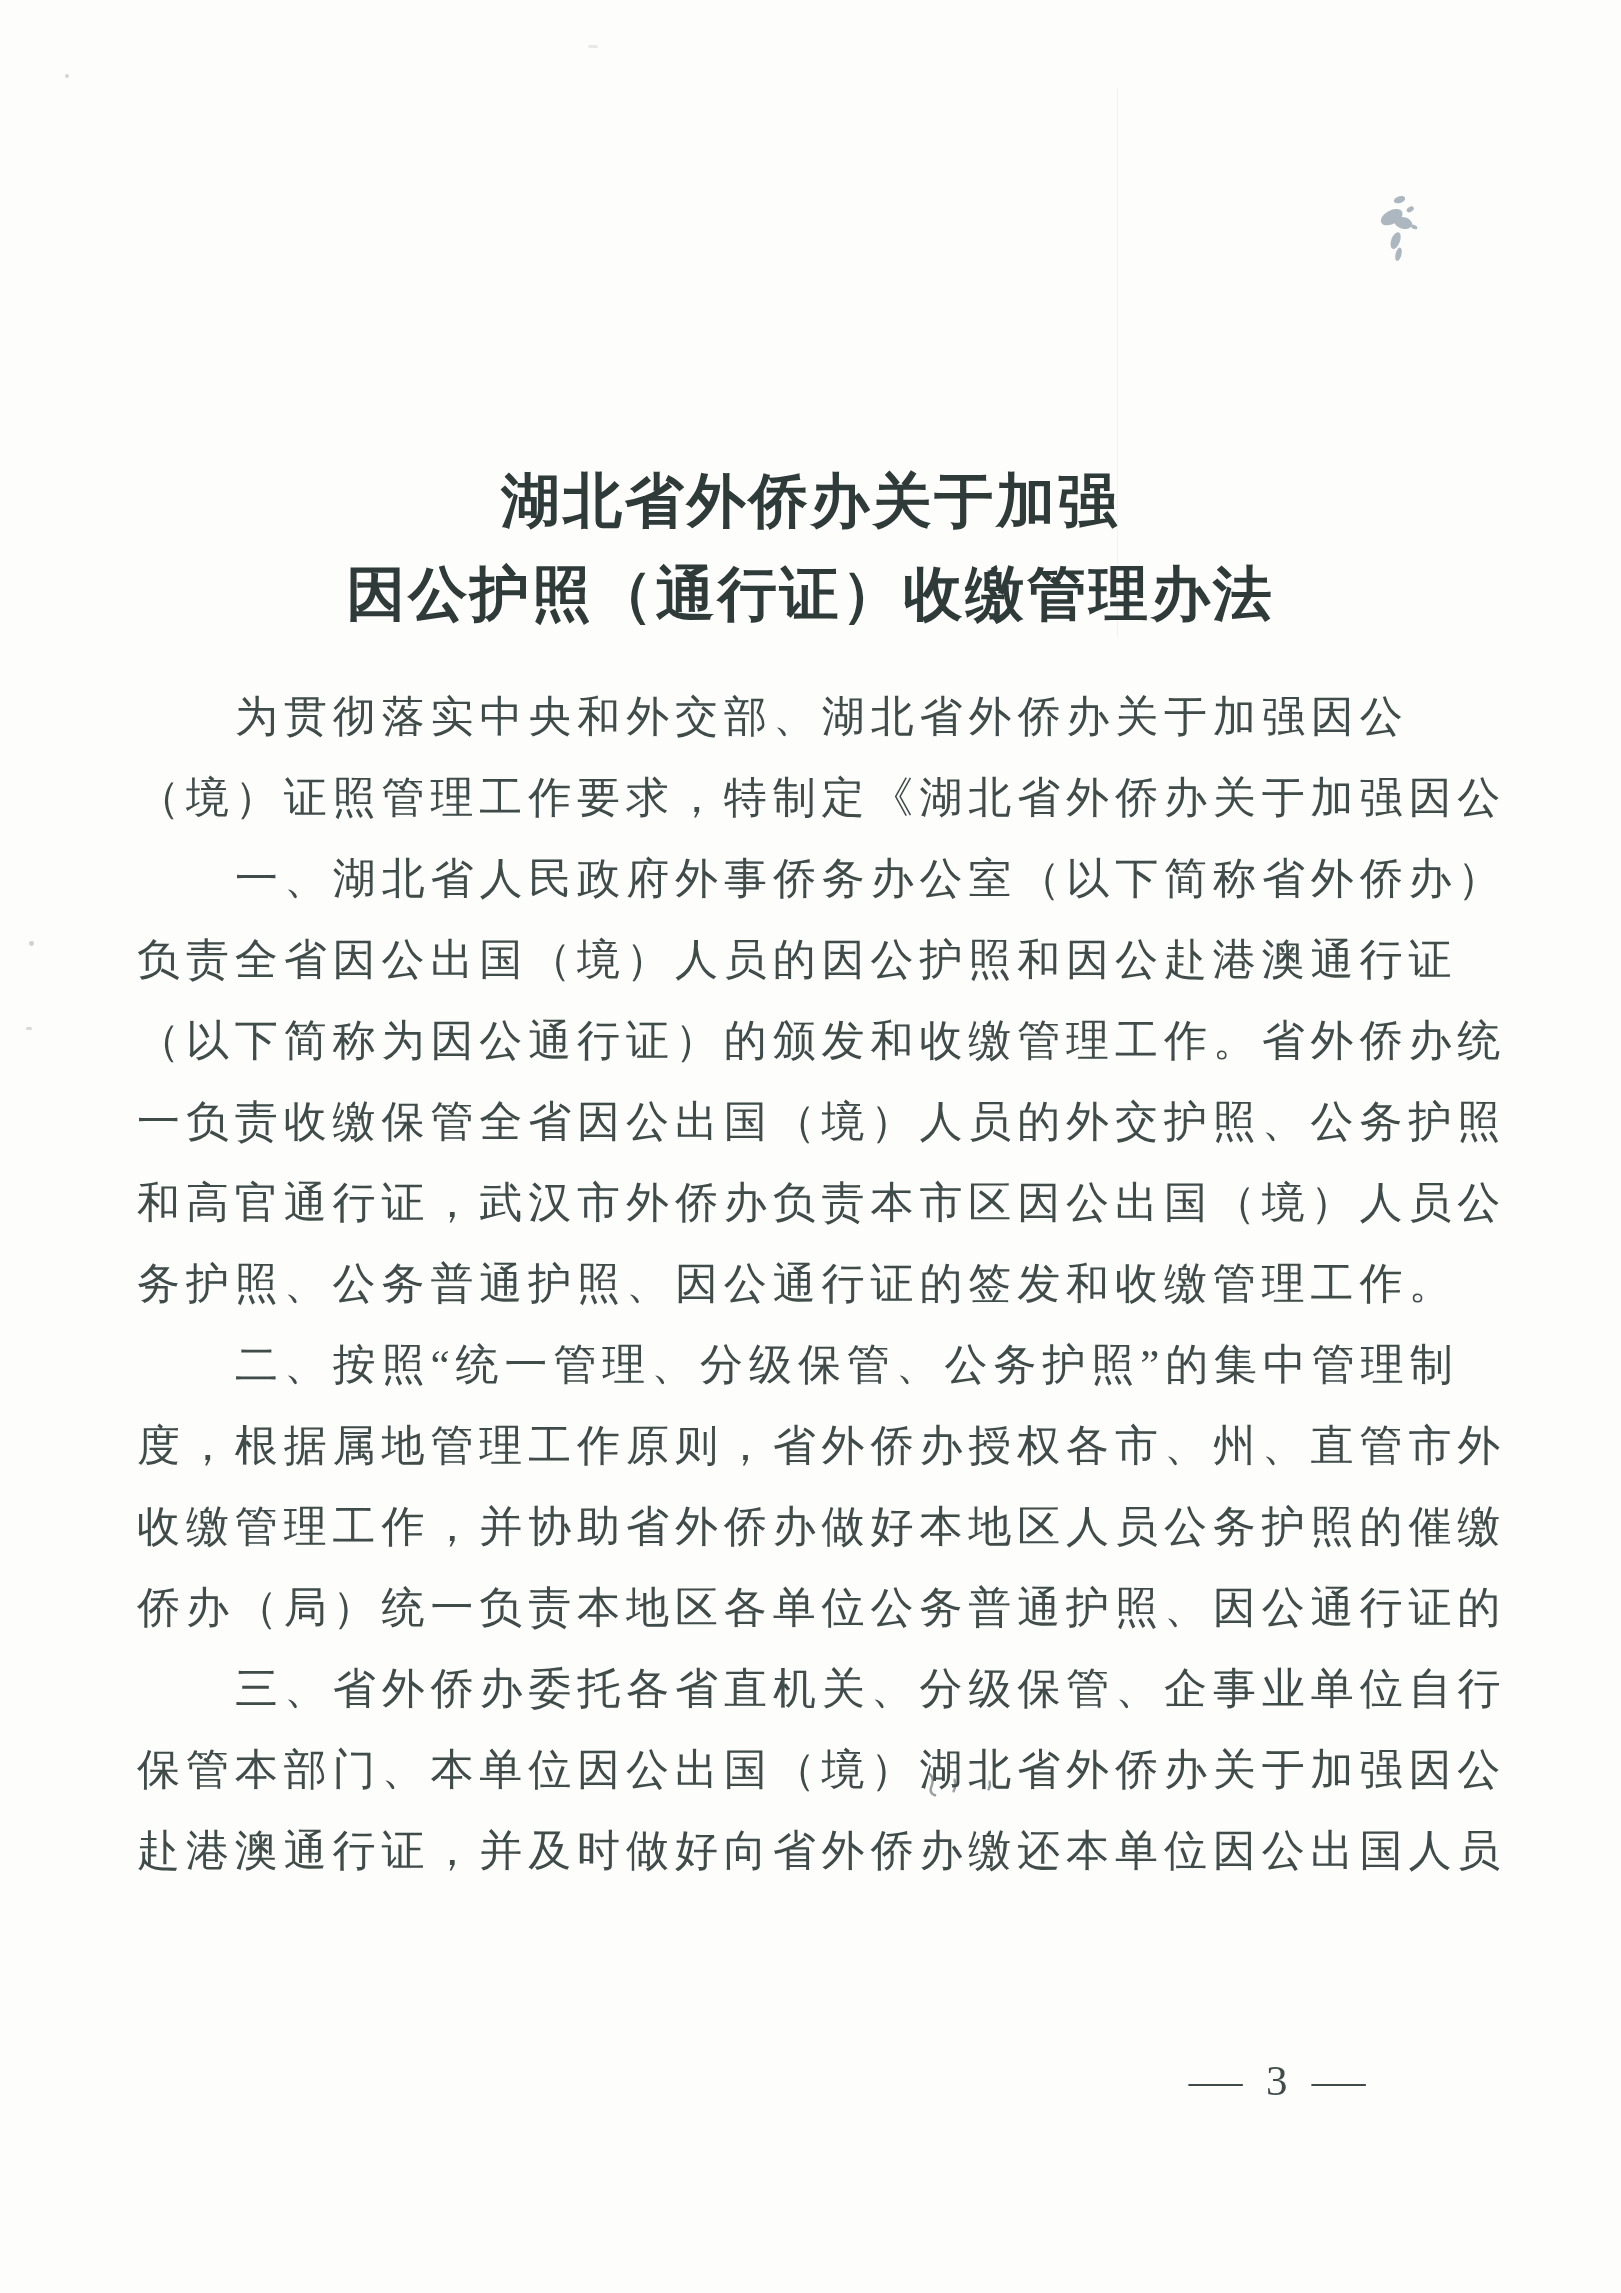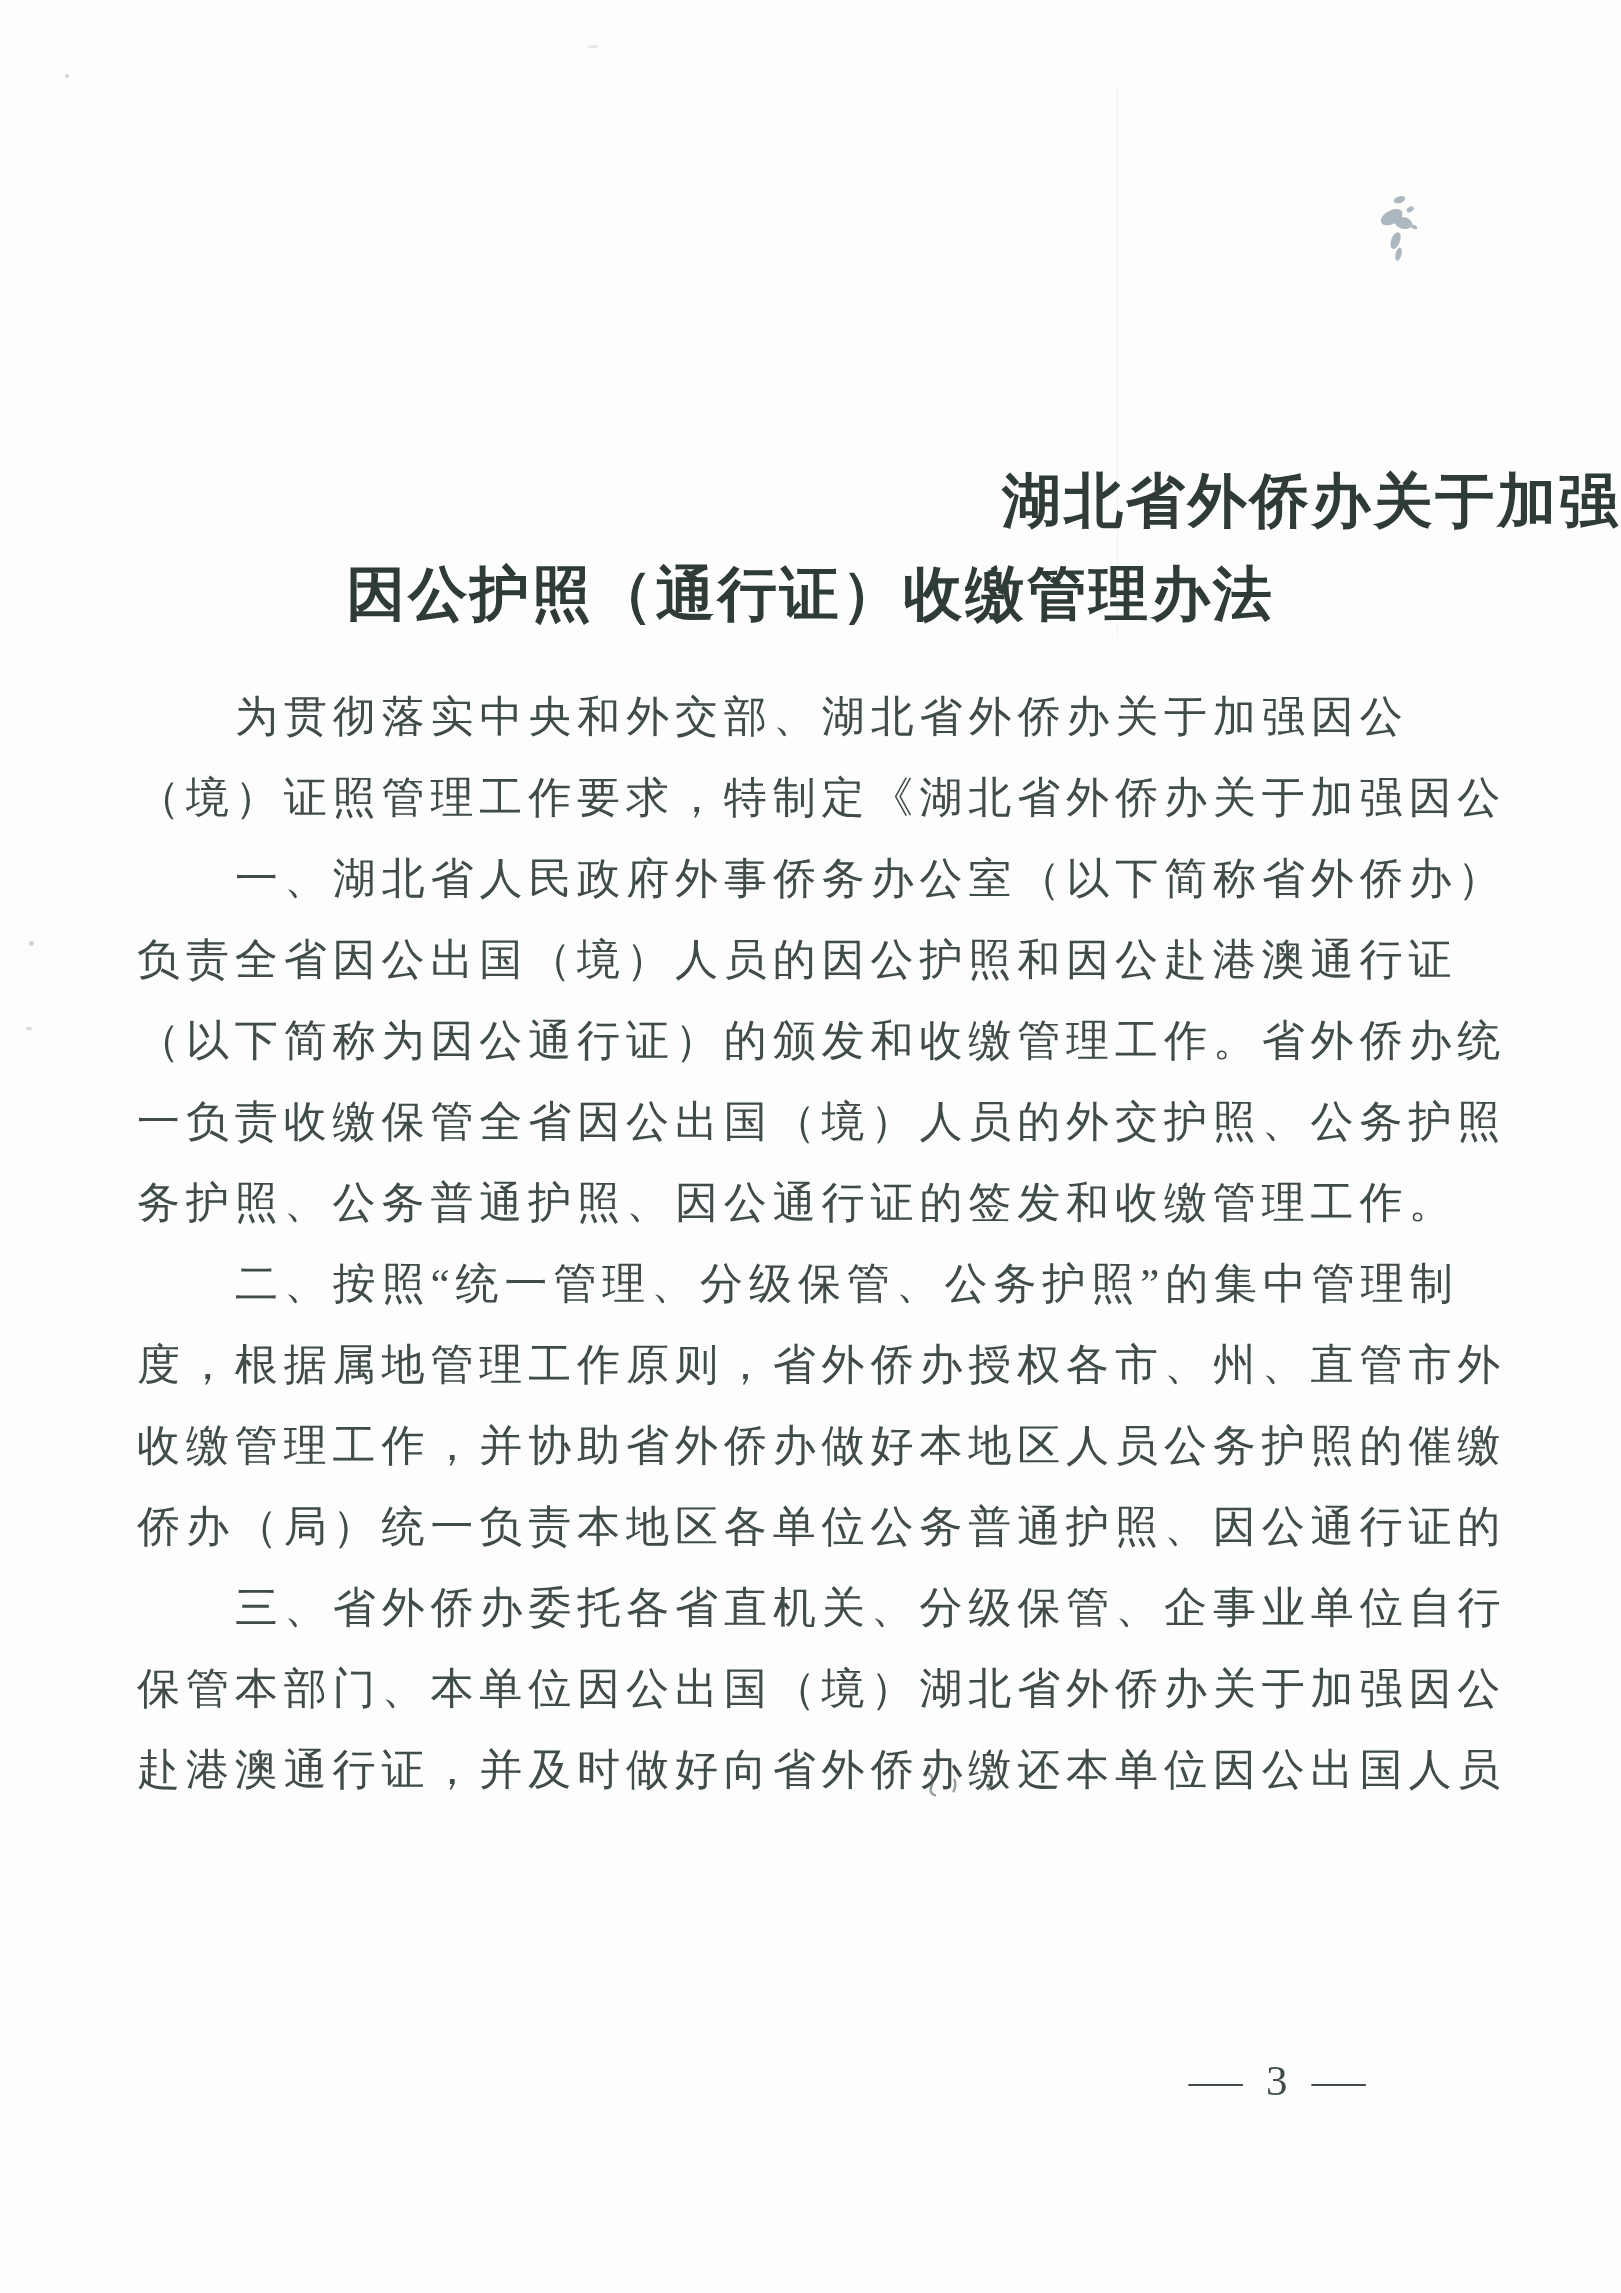--- a/index.html
+++ b/index.html
@@ -37,21 +37,21 @@
   .title-line {
     position: absolute;
     left: 0; width: 100%;
     text-align: center;
     font-weight: bold;
     color: #2f3b39;
     font-size: 59px;
     line-height: 1;
     letter-spacing: 2.9px;
   }
-  .title-line.t1 { top: 472px; text-align: right; }
+  .title-line.t1 { top: 472px; }
   .title-line.t2 { top: 565px; }
 
   .doc-body {
     position: absolute;
     left: 137px; top: 676px;
     width: 1362px;
   }
   .doc-body p {
     height: 81px;
     line-height: 81px;
@@ -111,20 +111,21 @@
   <h1 class="title-line t1">湖北省外侨办关于加强</h1>
   <h1 class="title-line t2">因公护照（通行证）收缴管理办法</h1>
 
   <div class="doc-body">
     <p class="indent">为贯彻落实中央和外交部、湖北省外侨办关于加强因公</p>
     <p>（境）证照管理工作要求，特制定《湖北省外侨办关于加强因公</p>
     <p class="indent">一、湖北省人民政府外事侨务办公室（以下简称省外侨办）</p>
     <p>负责全省因公出国（境）人员的因公护照和因公赴港澳通行证</p>
     <p>（以下简称为因公通行证）的颁发和收缴管理工作。省外侨办统</p>
     <p>一负责收缴保管全省因公出国（境）人员的外交护照、公务护照</p>
+    <p>和高官通行证，武汉市外侨办负责本市区因公出国（境）人员公</p>
     <p>务护照、公务普通护照、因公通行证的签发和收缴管理工作。</p>
     <p class="indent">二、按照“统一管理、分级保管、公务护照”的集中管理制</p>
     <p>度，根据属地管理工作原则，省外侨办授权各市、州、直管市外</p>
     <p>收缴管理工作，并协助省外侨办做好本地区人员公务护照的催缴</p>
     <p>侨办（局）统一负责本地区各单位公务普通护照、因公通行证的</p>
     <p class="indent">三、省外侨办委托各省直机关、分级保管、企事业单位自行</p>
     <p>保管本部门、本单位因公出国（境）湖北省外侨办关于加强因公</p>
     <p>赴港澳通行证，并及时做好向省外侨办缴还本单位因公出国人员</p>
   </div>
 

